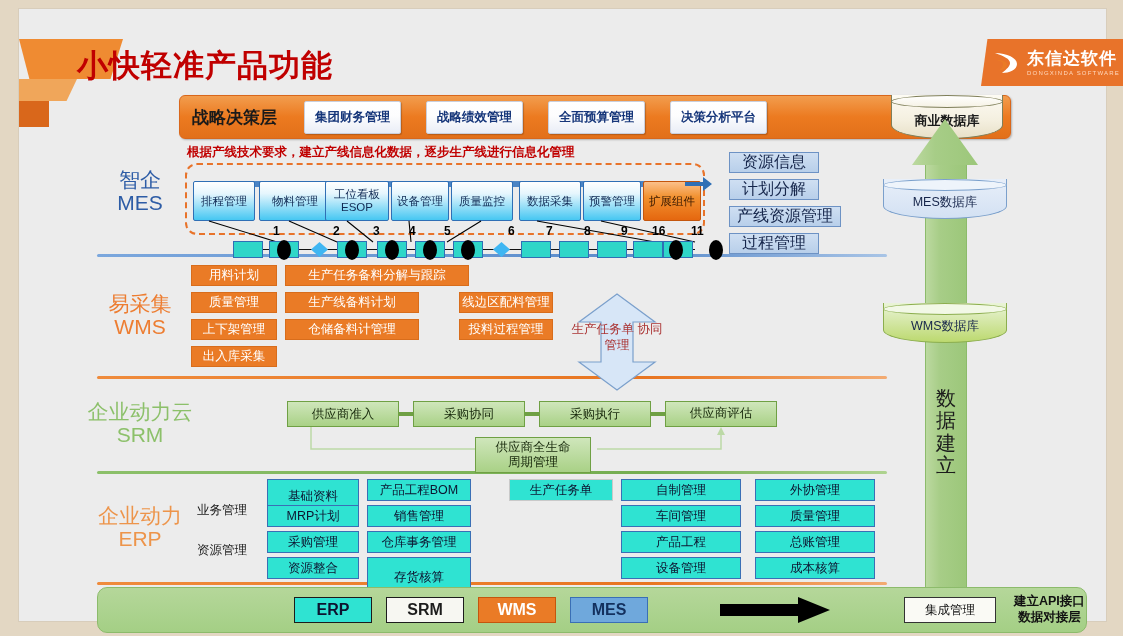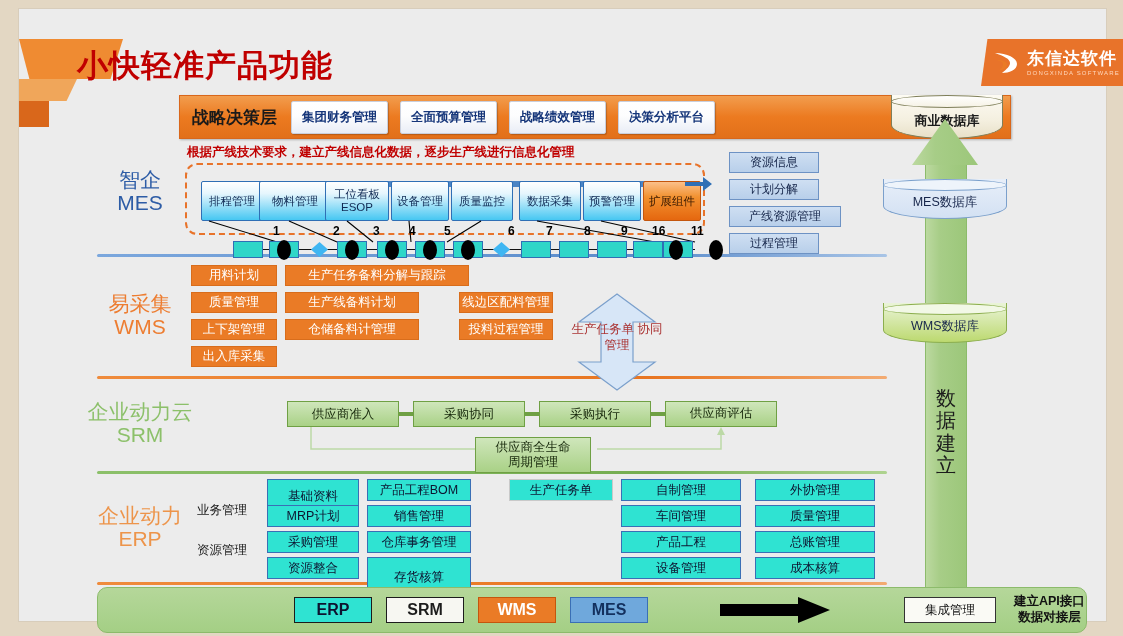--- a/index.html
+++ b/index.html
@@ -39,23 +39,24 @@
   #logo .mark{width:30px;height:30px;position:relative;flex:0 0 auto;}
   #logo .mark svg{display:block;}
   #logo .ltxt{display:flex;flex-direction:column;line-height:1;}
   #logo .lcn{font-size:17px;font-weight:bold;color:#fff;letter-spacing:1px;}
   #logo .len{font-size:6px;color:#ffd9bf;letter-spacing:1.2px;margin-top:3px;}
 
   
   #strat-bar{
     position:absolute;left:160px;top:86px;width:830px;height:42px;
     background:linear-gradient(to bottom,#f29d4e 0%,#ec7a20 50%,#e2701a 100%);
-    border:1px solid #d9671b;border-radius:0;
+    border:1px solid #d9671b;border-radius:6px;
     display:flex;align-items:center;
     box-shadow:1px 1px 2px rgba(0,0,0,.25);
+    gap:13px;
   }
   #strat-bar .lbl{
     font-size:17px;font-weight:bold;color:#1a1a1a;margin-left:12px;margin-right:14px;white-space:nowrap;
   }
   .wbtn{
     background:linear-gradient(to bottom,#ffffff 0%,#fdfdfe 45%,#e9edf6 100%);
     border:1px solid #c9cfdd;border-radius:2px;
     font-size:12.5px;color:#16367a;font-weight:bold;
     padding:7px 10px;margin-right:12px;white-space:nowrap;
     box-shadow:1px 1px 1px rgba(0,0,0,.2);
@@ -133,21 +134,21 @@
   .tl-rect{position:absolute;top:0;width:30px;height:17px;background:#2fd6c8;border:1px solid #2f6fb5;box-sizing:border-box;}
   .tl-diam{position:absolute;top:1px;width:17px;height:15px;background:#3fb6f2;
     clip-path:polygon(50% 0,100% 50%,50% 100%,0 50%);}
   .tl-oval{position:absolute;top:-1px;width:14px;height:20px;background:#000;border-radius:50%;}
 
   
   .bbox{
     position:absolute;box-sizing:border-box;
     background:linear-gradient(to bottom,#cfdff2 0%,#b8cfea 100%);
     border:1px solid #6d92c4;
-    font-size:12px;color:#15254a;
+    font-size:16px;color:#15254a;
     display:flex;align-items:center;justify-content:center;white-space:nowrap;
   }
 
   
   .obox{
     position:absolute;box-sizing:border-box;
     background:#ea7b26;border:1px solid #d86d1c;
     font-size:12.5px;color:#ffffff;
     display:flex;align-items:center;justify-content:center;white-space:nowrap;
   }
@@ -262,22 +263,22 @@
       </span>
       <span class="ltxt">
         <span class="lcn">东信达软件</span>
         <span class="len">DONGXINDA SOFTWARE</span>
       </span>
     </div>
 
     <div id="strat-bar">
       <span class="lbl">战略决策层</span>
       <span class="wbtn">集团财务管理</span>
+      <span class="wbtn">战略绩效管理</span>
       <span class="wbtn">全面预算管理</span>
-      <span class="wbtn">战略绩效管理</span>
       <span class="wbtn">决策分析平台</span>
     </div>
 
     <div id="biz-db" class="cyl">
       <div class="body">商业数据库</div>
       <div class="top"></div>
     </div>
 
     <div id="red-note">根据产线技术要求，建立产线信息化数据，逐步生产线进行信息化管理</div>
 
@@ -299,21 +300,21 @@
     </div>
 
     <div class="rule" id="rule-mes"></div>
     <div class="rule" id="rule-wms"></div>
     <div class="rule" id="rule-srm"></div>
     <div class="rule" id="rule-erp"></div>
 
     <div id="mes-dash"></div>
     <div id="mes-conn"></div>
 
-    <div class="mbox" style="left:174px;top:172px;width:62px;height:40px;margin-left:8px;">排程管理</div>
+    <div class="mbox" style="left:174px;top:172px;width:62px;height:40px;">排程管理</div>
     <div class="mbox" style="left:240px;top:172px;width:72px;height:40px;">物料管理</div>
     <div class="mbox" style="left:306px;top:172px;width:64px;height:40px;flex-direction:column;">
       <span>工位看板</span>
       <span>ESOP</span>
     </div>
     <div class="mbox" style="left:372px;top:172px;width:58px;height:40px;">设备管理</div>
     <div class="mbox" style="left:432px;top:172px;width:62px;height:40px;">质量监控</div>
     <div class="mbox" style="left:500px;top:172px;width:62px;height:40px;">数据采集</div>
     <div class="mbox" style="left:564px;top:172px;width:58px;height:40px;">预警管理</div>
     <div class="mbox orange" style="left:624px;top:172px;width:58px;height:40px;">扩展组件</div>

